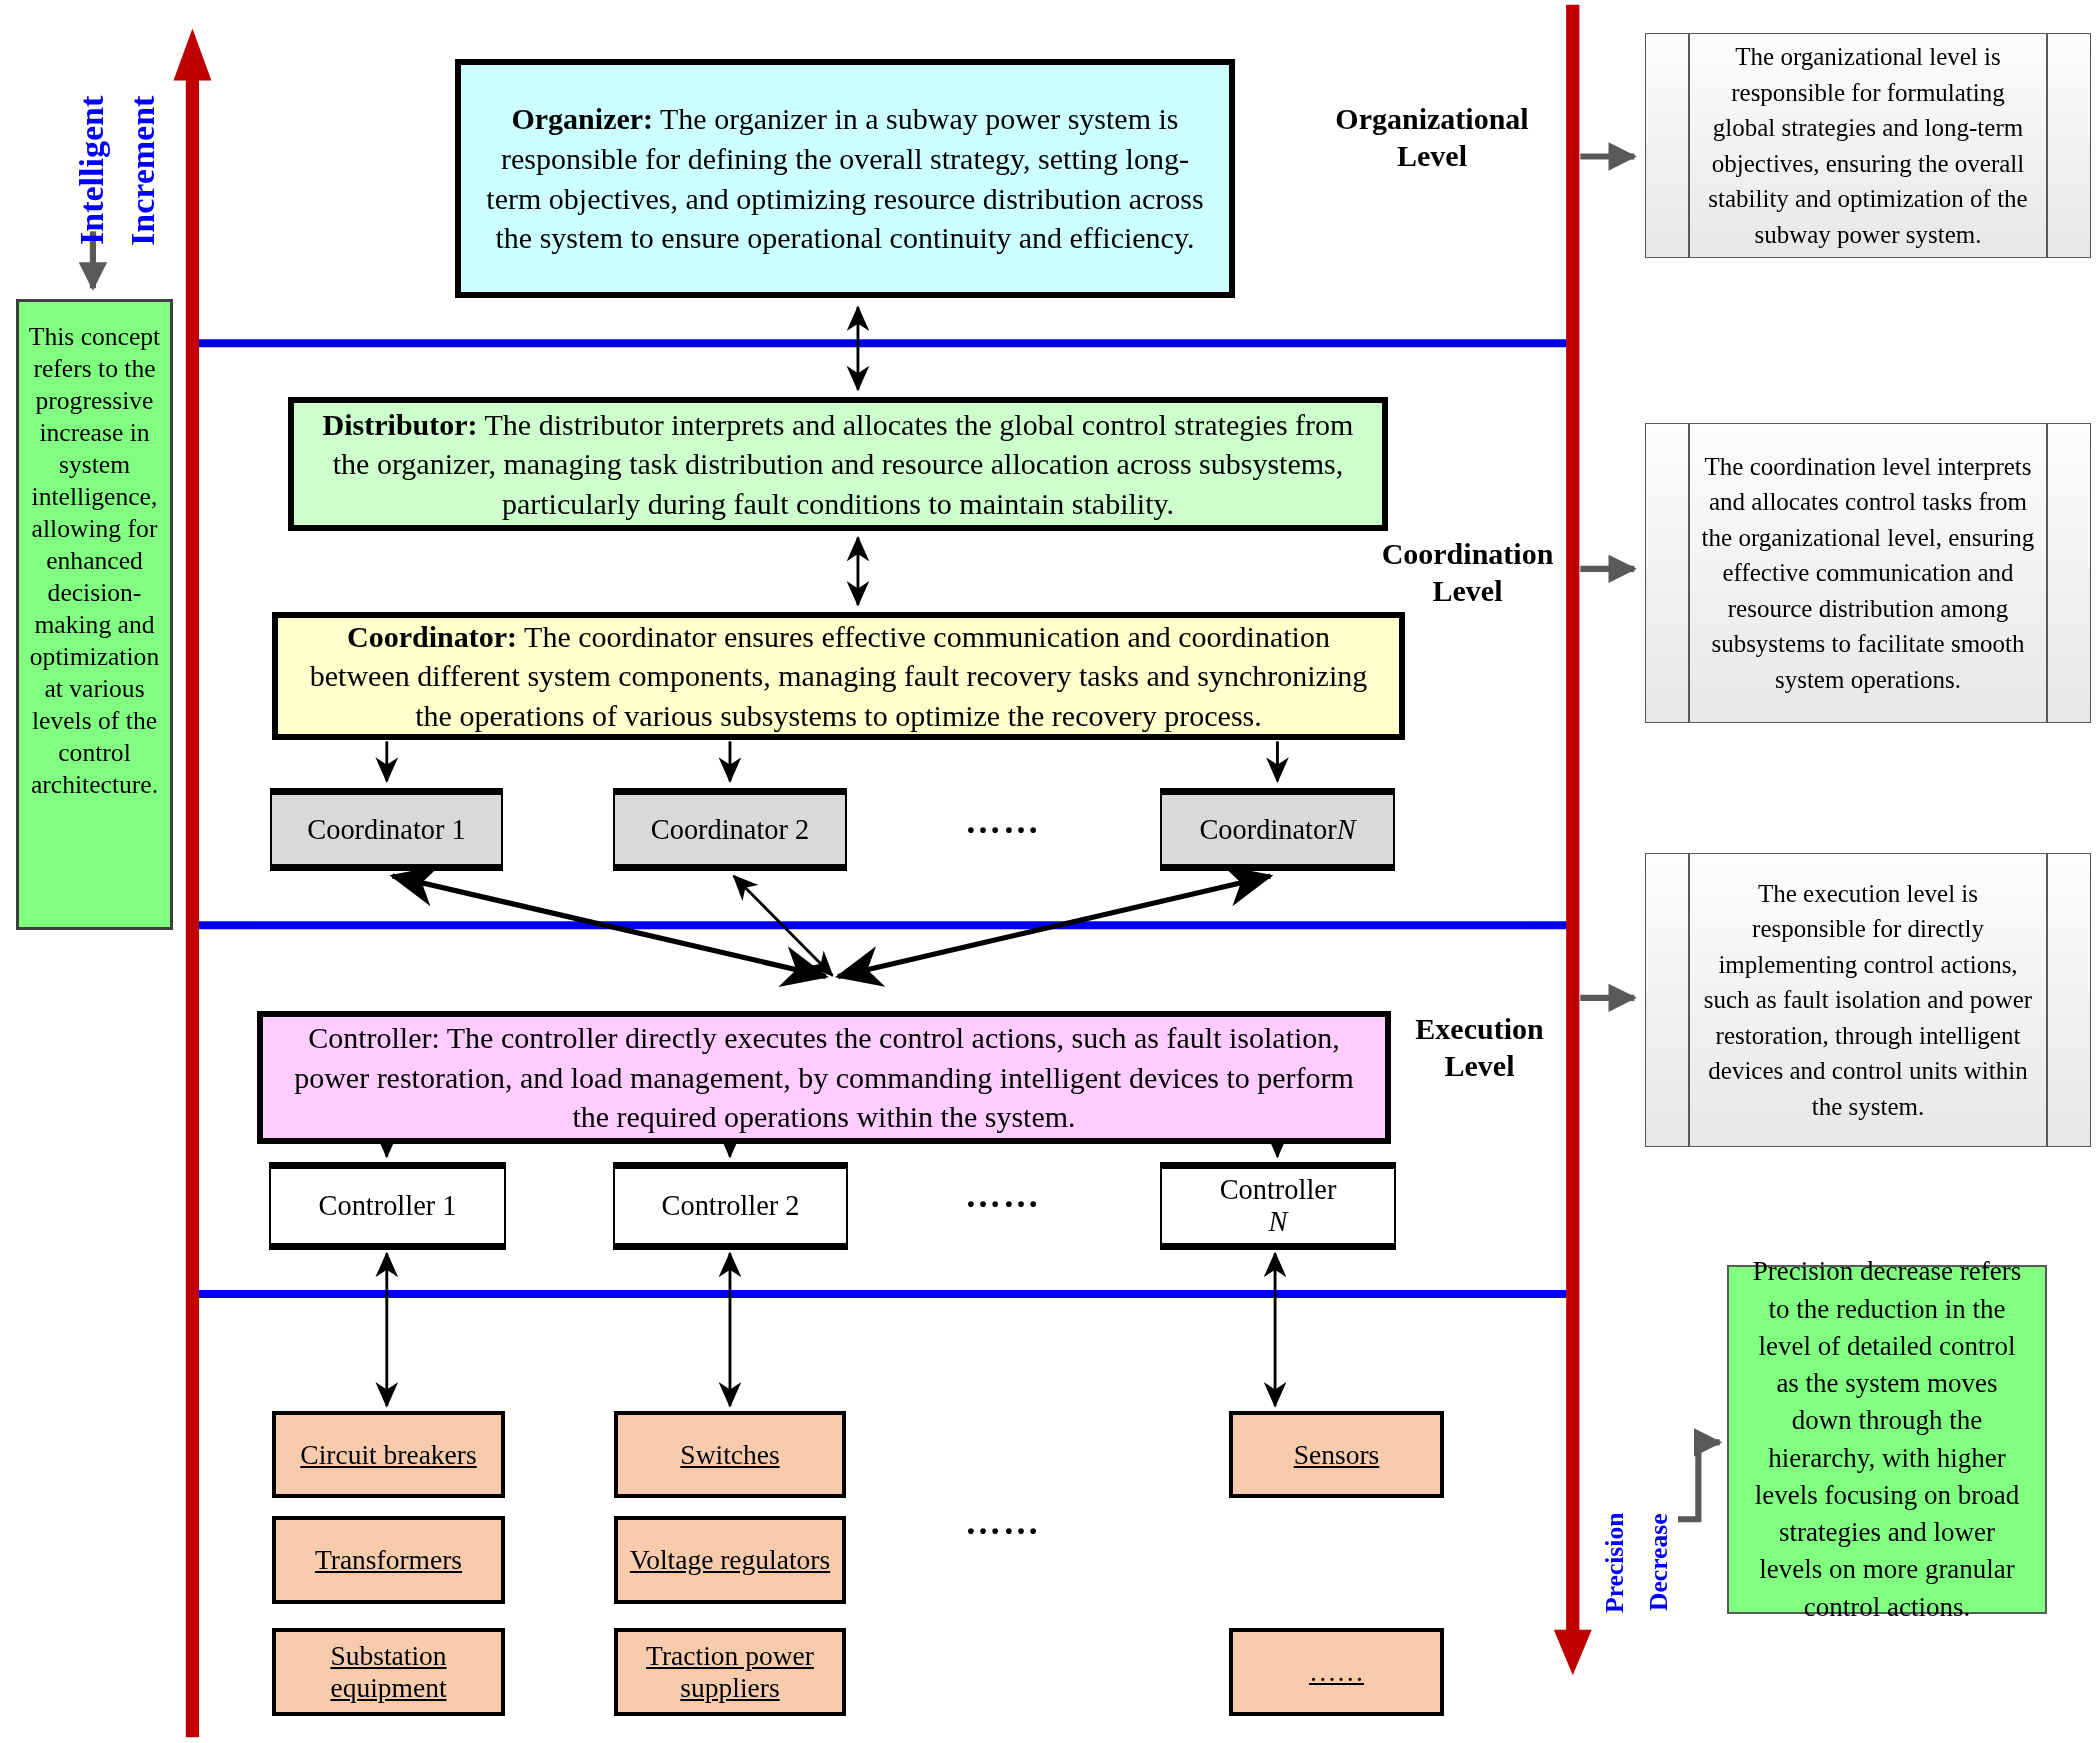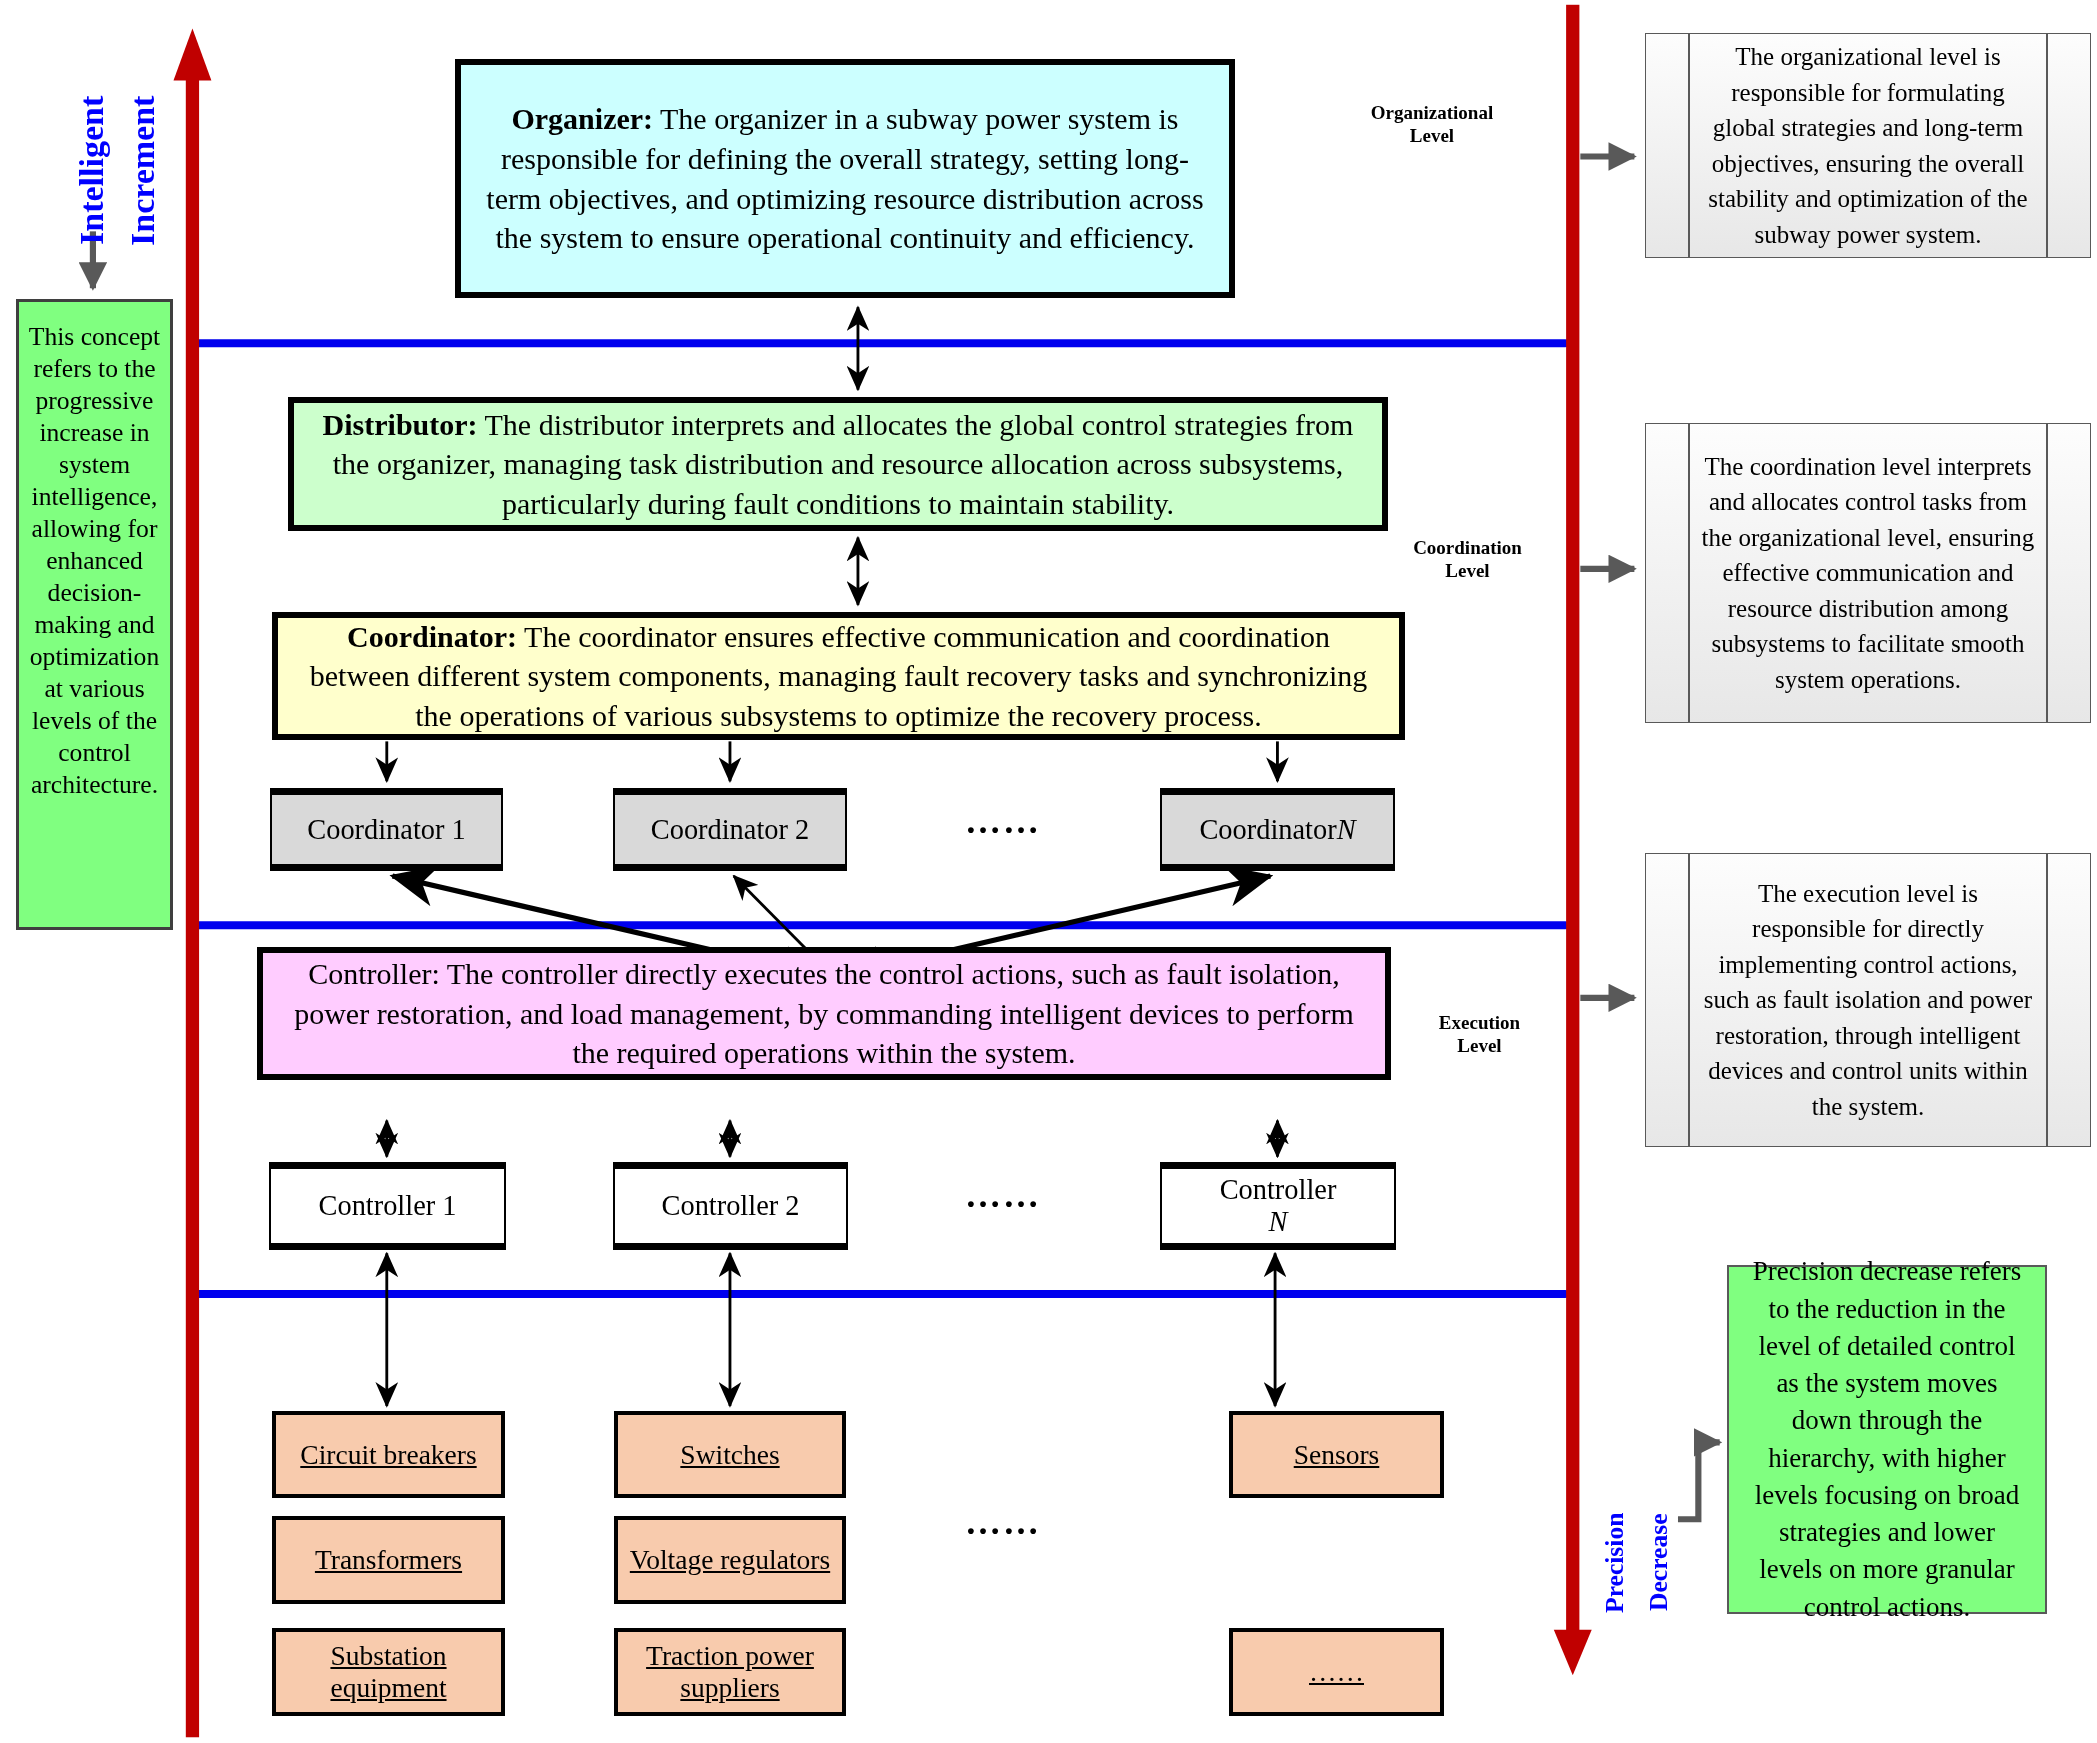--- a/index.html
+++ b/index.html
@@ -6,21 +6,21 @@
   #canvas{position:relative;width:2097px;height:1743px;background:#ffffff;
           font-family:"Liberation Serif",serif;color:#000;overflow:hidden;}
   #wires{position:absolute;left:0;top:0;z-index:1;}
 
   .bigbox{position:absolute;box-sizing:border-box;border:6.2px solid #000;
           display:flex;align-items:center;justify-content:center;text-align:center;
           font-size:30px;line-height:1.32;z-index:2;padding:2.8px 23px;}
   #organizer{left:455px;top:59px;width:780px;height:239px;background:#CCFFFF;}
   #distributor{left:288px;top:397px;width:1100px;height:134px;background:#CCFFCC;}
   #coordinator{left:272px;top:612px;width:1133px;height:128px;background:#FFFFCC;}
-  #controller{left:257px;top:947px;width:1134px;height:133px;background:#FFCCFF;}
+  #controller{left:257px;top:1011px;width:1134px;height:133px;background:#FFCCFF;}
   .boldlbl{font-weight:bold;}
 
   .midbox{position:absolute;box-sizing:border-box;border-style:solid;border-color:#000;
           border-width:7.6px 2.4px;display:flex;align-items:center;justify-content:center;
           font-size:28.4px;z-index:2;text-align:center;}
   .coordrow{background:#D9D9D9;top:788px;height:83px;}
   .ctrlrow{background:#FFFFFF;top:1162px;height:88px;}
   #coord1{left:270px;width:233px;}  #coord2{left:613px;width:234px;}  #coordN{left:1160px;width:235px;}
   #ctrl1{left:269px;width:237px;}   #ctrl2{left:613px;width:235px;}   #ctrlN{left:1160px;width:236px;flex-direction:column;}
   .itN{font-style:italic;}
@@ -39,21 +39,21 @@
   #lvlbox-org{top:33px;height:225px;}
   #lvlbox-coord{top:423px;height:300px;}
   #lvlbox-exec{top:853px;height:294px;}
 
   .greenbox{position:absolute;box-sizing:border-box;background:#80FF80;z-index:2;text-align:center;}
   #note-left{left:16px;top:299px;width:157px;height:631px;border:3.8px solid #3f3f3f;
              font-size:25.6px;line-height:1.25;padding:19px 1.9px;}
   #note-right{left:1727px;top:1265px;width:320px;height:349px;border:2.4px solid #595959;
               font-size:27px;line-height:1.38;display:flex;align-items:center;padding:0 23px;}
 
-  .lvl-label{position:absolute;font-weight:bold;font-size:19px;line-height:1.22;text-align:center;z-index:2;}
+  .lvl-label{position:absolute;font-weight:bold;font-size:30px;line-height:1.22;text-align:center;z-index:2;}
   #lbl-org{left:1299px;top:101px;width:266px;}
   #lbl-coord{left:1349px;top:536px;width:237px;}
   #lbl-exec{left:1375px;top:971px;width:209px;margin-top:40px;}
 
   .vlabel{position:absolute;color:#0000FF;font-weight:bold;writing-mode:vertical-rl;
           transform:rotate(180deg);text-align:center;z-index:2;}
   #vl-ii{left:66px;top:66px;height:209px;font-size:34px;line-height:1.5;}
   #vl-pd{left:1593px;top:1496px;height:133px;font-size:25.6px;line-height:1.7;}
 
   .dots{position:absolute;font-size:36px;font-weight:bold;z-index:2;letter-spacing:1.9px;}

